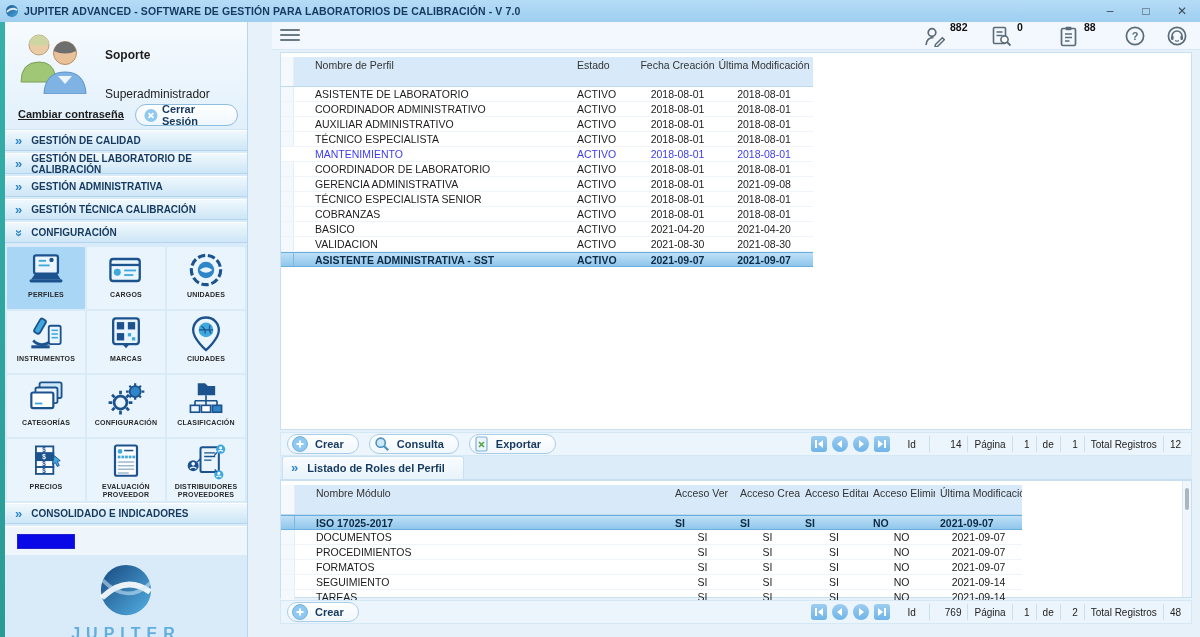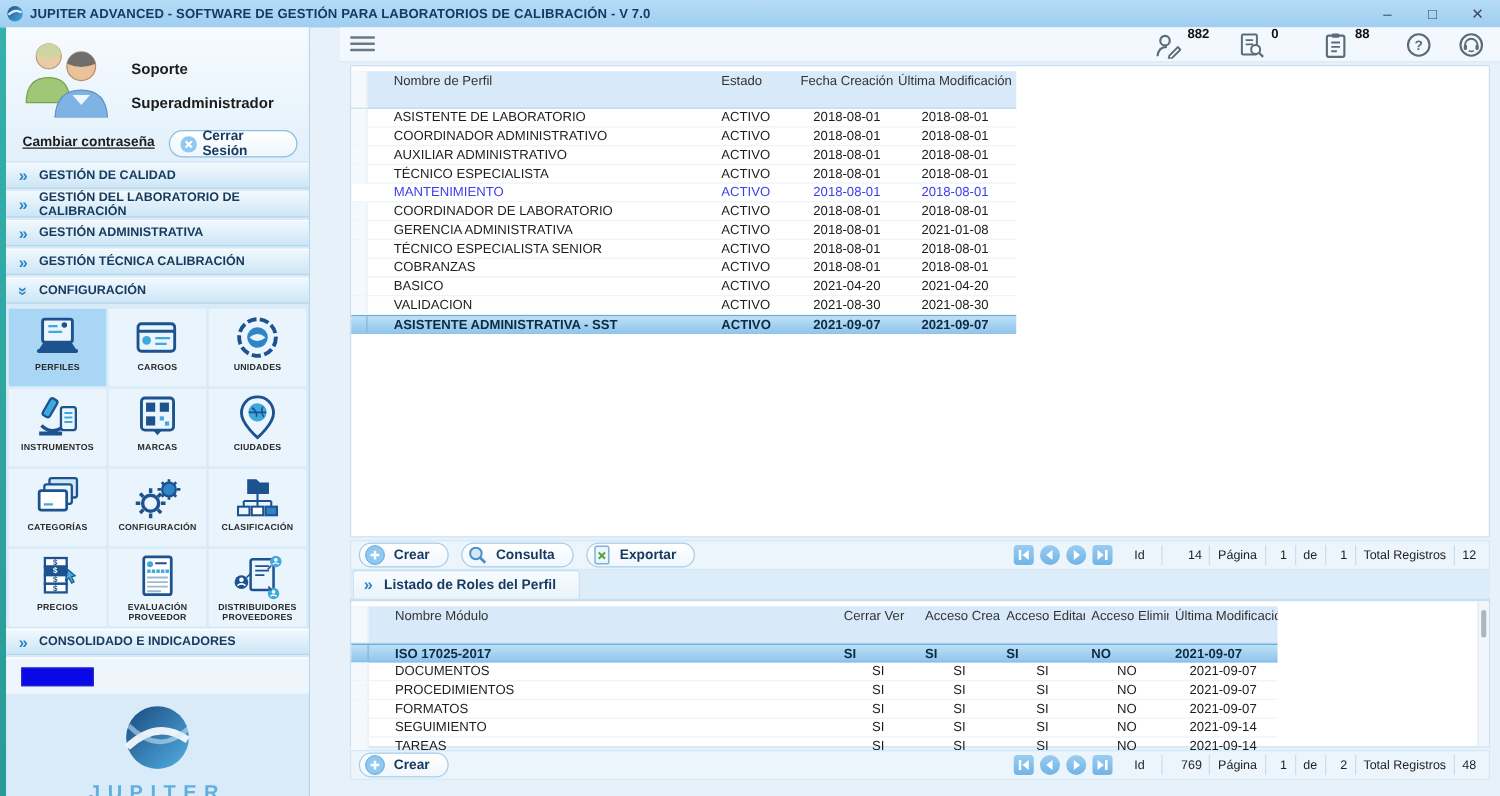--- a/index.html
+++ b/index.html
@@ -17,21 +17,21 @@
   .win-btn { width:36px; height:100%; display:flex; align-items:center; justify-content:center; color:#3c4a57; font-size:12px; }
 
   
   .side-strip { position:absolute; left:0; top:22px; width:5px; bottom:0; background:linear-gradient(#35b0ab,#2a9a95); }
 
   
   .sidebar { position:absolute; left:5px; top:22px; width:243px; bottom:0; background:#d9ebf9; border-right:1px solid #b7d7ee; }
   .user-panel { position:relative; height:108px; background:linear-gradient(#f6fbfe,#e2f0fb); border-bottom:1px solid #cfe4f4; }
   .avatar { position:absolute; left:8px; top:6px; }
   .user-name { position:absolute; left:100px; top:26px; font-size:12px; font-weight:bold; color:#1d1d1d; }
-  .user-role { position:absolute; left:100px; top:53px; font-size:12px; font-weight:bold; color:#1d1d1d;text-align:right; }
+  .user-role { position:absolute; left:100px; top:65px; font-size:12px; font-weight:normal; color:#1d1d1d;text-align:right; }
   .change-pass { position:absolute; left:13px; top:86px; font-size:11px; font-weight:bold; color:#1d1d1d; text-decoration:underline; cursor:pointer; }
   .logout-btn { position:absolute; right:9px; top:82px; height:22px; width:103px; border:1px solid #8fbede; border-radius:11px;
                 background:linear-gradient(#ffffff,#eef7fd); display:flex; align-items:center; gap:4px; padding:0 8px;
                 font-size:11px; font-weight:bold; color:#15395f; cursor:pointer; }
   .menu-acc { height:21px; margin-bottom:2px; background:linear-gradient(#f0f8fd,#cde6f6); border-top:1px solid #ffffff;
               border-bottom:1px solid #b3d5ed; display:flex; align-items:center; padding-left:10px; gap:9px;
               font-size:10px; font-weight:bold; color:#15395f; cursor:pointer; }
   .chev { color:#2e86c8; font-size:13px; font-weight:bold; line-height:10px; }
   .chev.down { display:inline-block; transform:rotate(90deg); }
   .modules { display:grid; grid-template-columns:repeat(3,1fr); gap:2px; padding:2px; }
@@ -455,21 +455,21 @@
               <div class="td c-name">COORDINADOR DE LABORATORIO</div>
               <div class="td c-est">ACTIVO</div>
               <div class="td c-fec">2018-08-01</div>
               <div class="td c-mod">2018-08-01</div>
             </div>
             <div class="tr">
               <div class="td c-sel"></div>
               <div class="td c-name">GERENCIA ADMINISTRATIVA</div>
               <div class="td c-est">ACTIVO</div>
               <div class="td c-fec">2018-08-01</div>
-              <div class="td c-mod">2021-01-08</div>
+              <div class="td c-mod">2021-09-08</div>
             </div>
             <div class="tr">
               <div class="td c-sel"></div>
               <div class="td c-name">TÉCNICO ESPECIALISTA SENIOR</div>
               <div class="td c-est">ACTIVO</div>
               <div class="td c-fec">2018-08-01</div>
               <div class="td c-mod">2018-08-01</div>
             </div>
             <div class="tr">
               <div class="td c-sel"></div>
@@ -565,21 +565,21 @@
         <span class="chev">»</span>
         <span>Listado de Roles del Perfil</span>
       </div>
     </div>
 
     <div class="panel lower-panel">
       <div class="tbl t2">
         <div class="tr th-row">
           <div class="th d-sel"></div>
           <div class="th d-name">Nombre Módulo</div>
-          <div class="th d-ver">Cerrar Ver</div>
+          <div class="th d-ver">Acceso Ver</div>
           <div class="th d-crear">Acceso Crear</div>
           <div class="th d-edit">Acceso Editar</div>
           <div class="th d-elim">Acceso Eliminar</div>
           <div class="th d-mod">Última Modificación</div>
         </div>
         <div>
             <div class="tr selected">
               <div class="td d-sel"></div>
               <div class="td d-name">ISO 17025-2017</div>
               <div class="td d-ver">SI</div>

